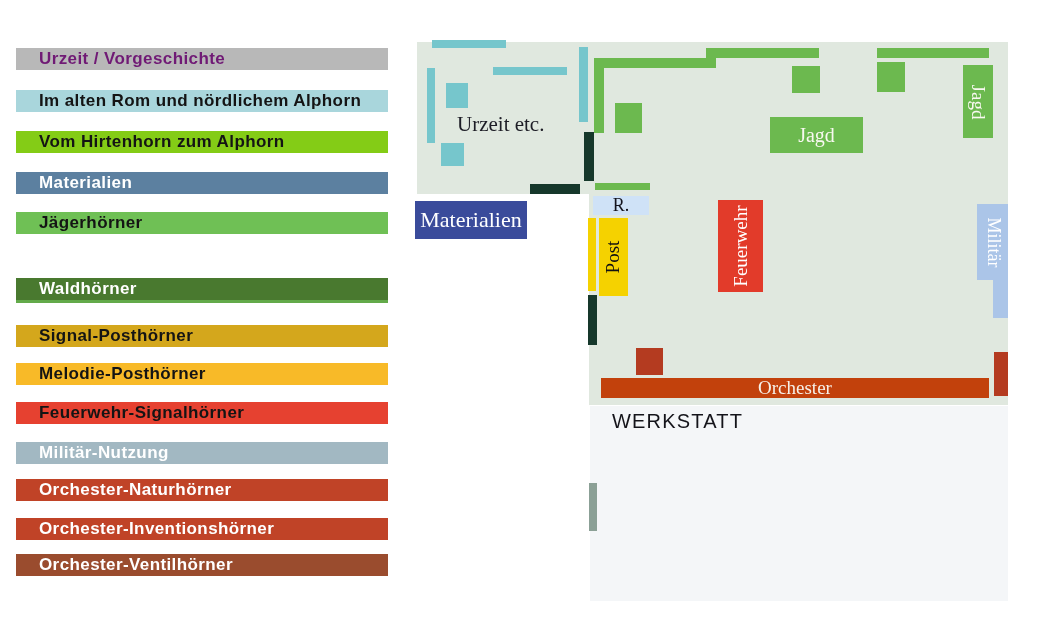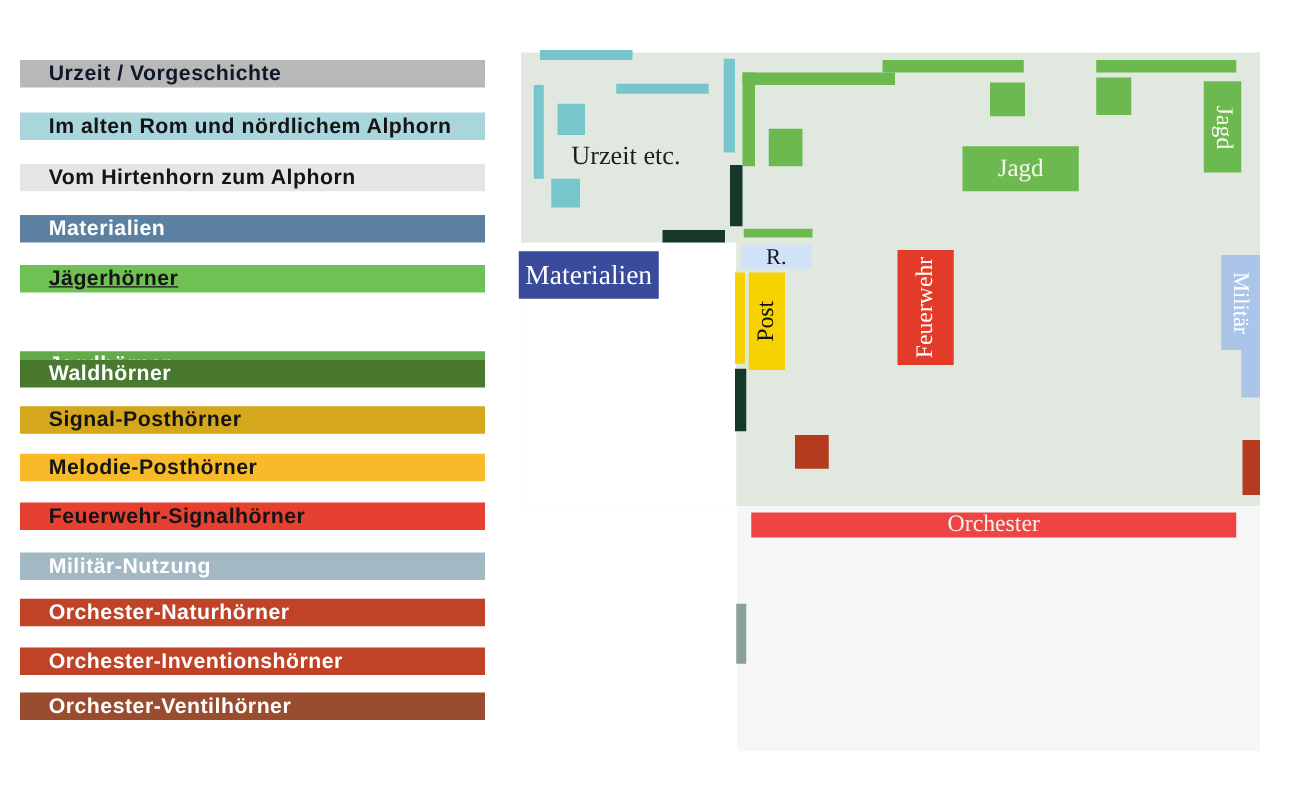--- a/index.html
+++ b/index.html
@@ -38,39 +38,39 @@
                  color:#f5 efe8;color:#f6f0e8;font-size:19px;}
   .werkstatt-label{position:absolute;left:195px;top:368px;font-size:20px;
                    letter-spacing:1.2px;color:#14141a;}
 </style>
 </head>
 <body>
 
 <div class="canvas">
 
   <div id="legend">
-      <div class="legend-bar" style="top: 48px; background: rgb(184, 184, 184); color: #0f172a;">
+      <div class="legend-bar" style="top: 48px; background: rgb(184, 184, 184); color: #701a75;">
         <span>Urzeit / Vorgeschichte</span>
       </div>
       <div class="legend-bar" style="top: 90px; background: rgb(169, 214, 220); color: rgb(20, 20, 20);">
         <span>Im alten Rom und nördlichem Alphorn</span>
       </div>
-      <div class="legend-bar" style="top: 131px; background: #e5e5e5; color: rgb(20, 20, 20);">
+      <div class="legend-bar" style="top: 131px; background: #84cc16; color: rgb(20, 20, 20);">
         <span>Vom Hirtenhorn zum Alphorn</span>
       </div>
       <div class="legend-bar" style="top: 172px; background: rgb(92, 128, 160); color: rgb(255, 255, 255);">
         <span>Materialien</span>
       </div>
-      <div class="legend-bar" style="top: 212px; background: rgb(111, 192, 85); color: rgb(20, 20, 20); text-decoration: underline;">
+      <div class="legend-bar" style="top: 212px; background: rgb(111, 192, 85); color: rgb(20, 20, 20);">
         <span>Jägerhörner</span>
       </div>
       <div class="legend-bar" style="top: 253px; background: rgb(99, 170, 74); color: rgb(255, 255, 255); margin-top: 28px;">
         <span>Jagdhörner</span>
       </div>
-      <div class="legend-bar" style="top: 288px; background: rgb(73, 121, 47); color: rgb(255, 255, 255);">
+      <div class="legend-bar" style="top: 278px; background: rgb(73, 121, 47); color: rgb(255, 255, 255);">
         <span>Waldhörner</span>
       </div>
       <div class="legend-bar" style="top: 325px; background: rgb(212, 167, 28); color: rgb(20, 20, 20);">
         <span>Signal-Posthörner</span>
       </div>
       <div class="legend-bar" style="top: 363px; background: rgb(248, 186, 40); color: rgb(20, 20, 20);">
         <span>Melodie-Posthörner</span>
       </div>
       <div class="legend-bar" style="top: 402px; background: rgb(230, 65, 48); color: rgb(20, 20, 20);">
         <span>Feuerwehr-Signalhörner</span>
@@ -134,26 +134,27 @@
     <div class="shape cc serif vtext rot-ccw feuerwehr-box" style="background-color: rgb(226, 59, 42);">
       <span>Feuerwehr</span>
     </div>
 
     <div class="shape cc serif vtext rot-cw militaer-box" style="background-color: rgb(171, 197, 232);">
       <span>Militär</span>
     </div>
     <div class="shape" style="left: 576px; top: 238px; width: 15px; height: 38px; background-color: rgb(171, 197, 232);"></div>
 
     <div class="shape" style="left: 219px; top: 306px; width: 27px; height: 27px; background-color: rgb(180, 59, 32);"></div>
-    <div class="shape cc serif orchester-bar" style="background-color: #ef4444; margin-top: 32px;">
+    <div class="shape cc serif orchester-bar" style="background-color: #c2410c;">
       <span>Orchester</span>
     </div>
     <div class="shape" style="left: 577px; top: 310px; width: 14px; height: 44px; background-color: rgb(180, 59, 32);"></div>
 
     <div class="shape" style="left: 172px; top: 441px; width: 8px; height: 48px; background-color: rgb(139, 160, 150);"></div>
+    <div class="werkstatt-label">WERKSTATT</div>
 
     <div class="urzeit-label serif">Urzeit etc.</div>
     <div class="shape cc serif materialien-box" style="background-color: rgb(58, 75, 155);">
       <span>Materialien</span>
     </div>
 
   </div>
 </div>
 
 </body></html>

